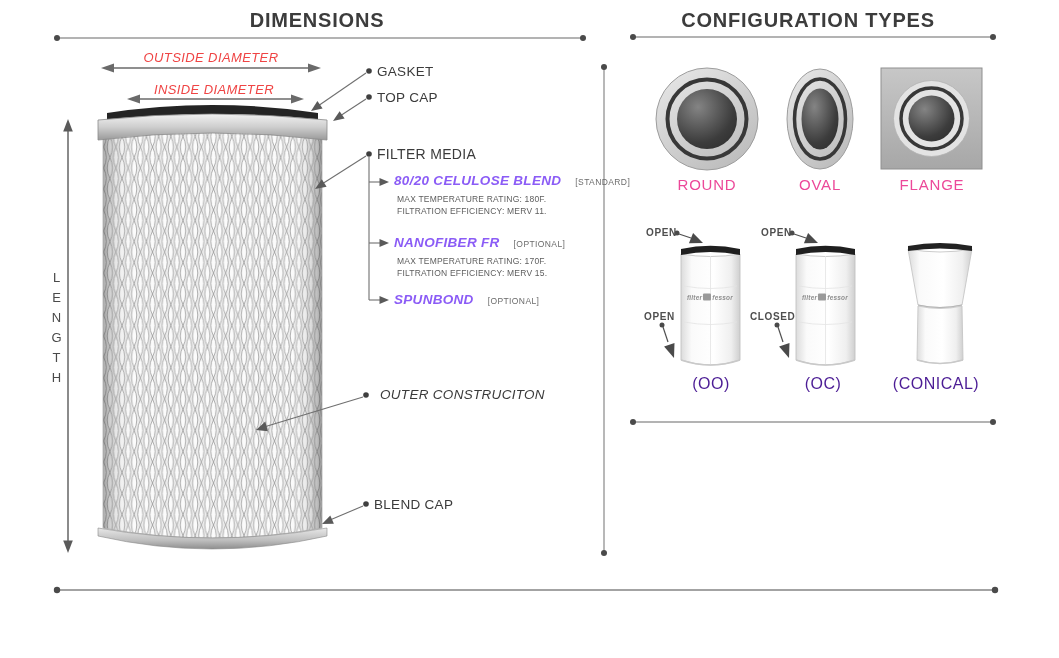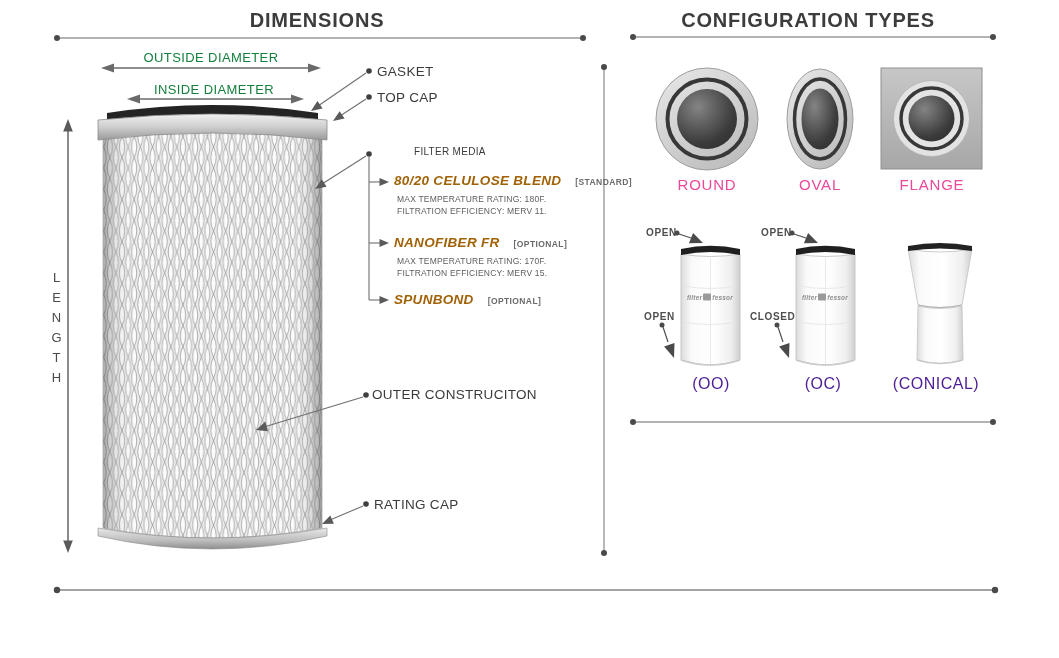--- a/index.html
+++ b/index.html
@@ -3,25 +3,25 @@
 <meta charset="utf-8">
 <style>
   html,body{margin:0;padding:0;background:#ffffff;}
   #stage{
     position:relative;width:1059px;height:658px;background:#ffffff;overflow:hidden;
     font-family:"Liberation Sans",sans-serif;color:#3d3d3d;
   }
   #gfx{position:absolute;left:0;top:0;width:1059px;height:658px;}
   .txt{position:absolute;white-space:nowrap;}
   .sec-title{font-size:20px;font-weight:bold;letter-spacing:.8px;color:#3c3c3c;transform:translateX(-50%);}
-  .dim-label{font-size:13px;letter-spacing:.4px;color:#15803d;transform:translateX(-50%);}
+  .dim-label{font-size:13px;letter-spacing:.4px;color:#ef4444;transform:translateX(-50%);font-style:italic;}
   .callout{font-size:13.5px;letter-spacing:.3px;color:#3b3b3b;}
   .media-head{display:flex;align-items:baseline;gap:6px;}
-  .media-name{font-size:13.5px;font-style:italic;font-weight:bold;letter-spacing:.3px;color:#a16207;}
-  .media-tag{font-size:8.5px;letter-spacing:.4px;color:#6b6b6b;font-weight:bold;padding-left:8px;}
+  .media-name{font-size:13.5px;font-style:italic;font-weight:bold;letter-spacing:.3px;color:#8b5cf6;}
+  .media-tag{font-size:8.5px;letter-spacing:.4px;color:#6b6b6b;font-weight:normal;padding-left:8px;}
   .spec{font-size:8.5px;letter-spacing:.2px;line-height:12px;color:#5d5d5d;font-weight:normal;}
   .length-label{
     font-size:13px;color:#4a4a4a;letter-spacing:5px;
     writing-mode:vertical-lr;text-orientation:upright;
   }
   .cfg-label{font-size:15px;letter-spacing:.8px;color:#ec4899;transform:translateX(-50%);}
   .port-label{font-size:10px;letter-spacing:.6px;color:#4f4f4f;font-weight:bold;}
   .cart-label{font-size:16px;letter-spacing:.5px;color:#4c1d95;transform:translateX(-50%);}
   .brand{position:absolute;display:flex;align-items:center;gap:1px;transform:translate(-50%,-50%);
          font-size:6.5px;font-weight:bold;font-style:italic;color:#8f8f8f;letter-spacing:.2px;}
@@ -229,23 +229,23 @@
 
   <div class="txt sec-title" style="left:317px;top:9px;">DIMENSIONS</div>
   <div class="txt sec-title" style="left:808px;top:9px;text-align:right;">CONFIGURATION TYPES</div>
 
   <div class="txt dim-label" style="left:211px;top:50px;">OUTSIDE DIAMETER</div>
   <div class="txt dim-label" style="left:214px;top:82px;">INSIDE DIAMETER</div>
   <div class="txt length-label" style="left:49px;top:270px;">LENGTH</div>
 
   <div class="txt callout" style="left:377px;top:64px;">GASKET</div>
   <div class="txt callout" style="left:377px;top:90px;">TOP CAP</div>
-  <div class="txt callout" style="left:377px;top:146px;font-size:10px;margin-left:37px;">FILTER MEDIA</div>
-  <div class="txt callout" style="left:372px;top:387px;">OUTER CONSTRUCITON</div>
-  <div class="txt callout" style="left:374px;top:497px;">RATING CAP</div>
+  <div class="txt callout" style="left:377px;top:146px;font-size:14px;">FILTER MEDIA</div>
+  <div class="txt callout" style="left:380px;top:387px;font-style:italic;">OUTER CONSTRUCITON</div>
+  <div class="txt callout" style="left:374px;top:497px;">BLEND CAP</div>
 
   <div class="txt media-head" style="left:394px;top:173px;">
     <span class="media-name">80/20 CELULOSE BLEND</span>
     <span class="media-tag">[STANDARD]</span>
   </div>
   <div class="txt" style="left:397px;top:193px;">
     <div class="spec">MAX TEMPERATURE RATING: 180F.</div>
     <div class="spec">FILTRATION EFFICIENCY: MERV 11.</div>
   </div>
 

